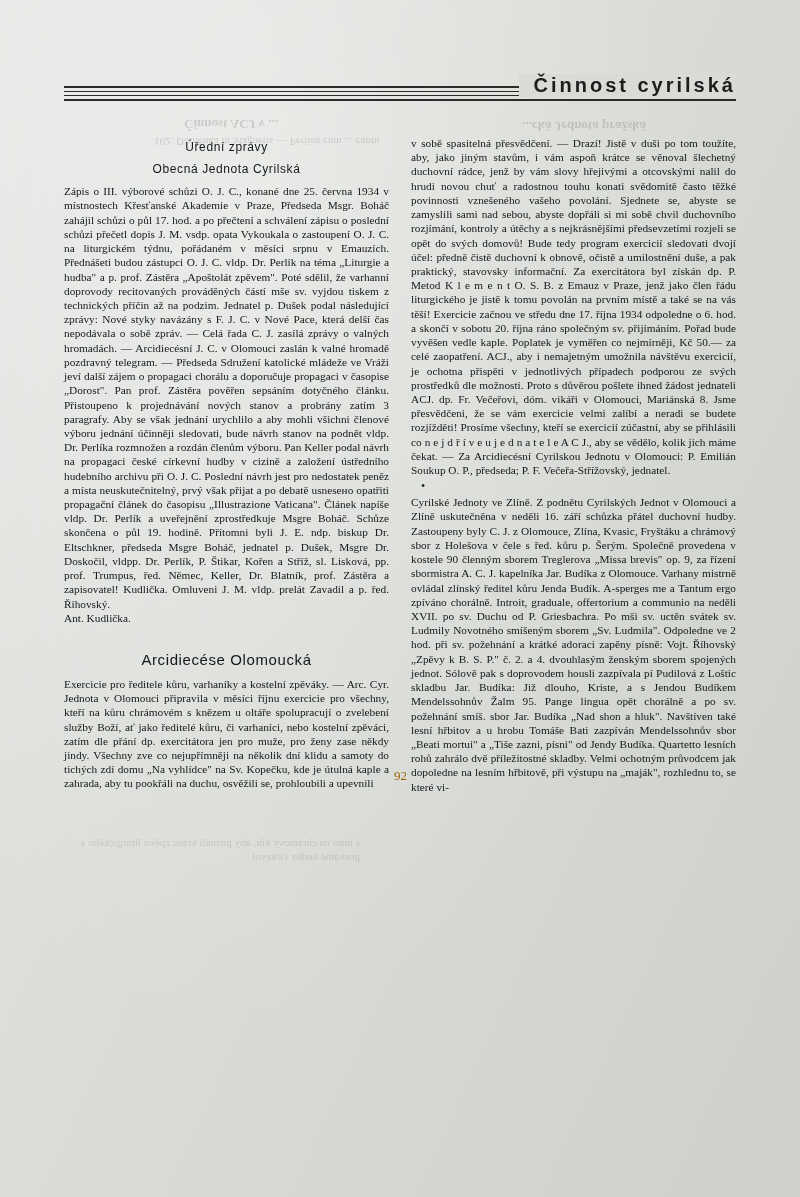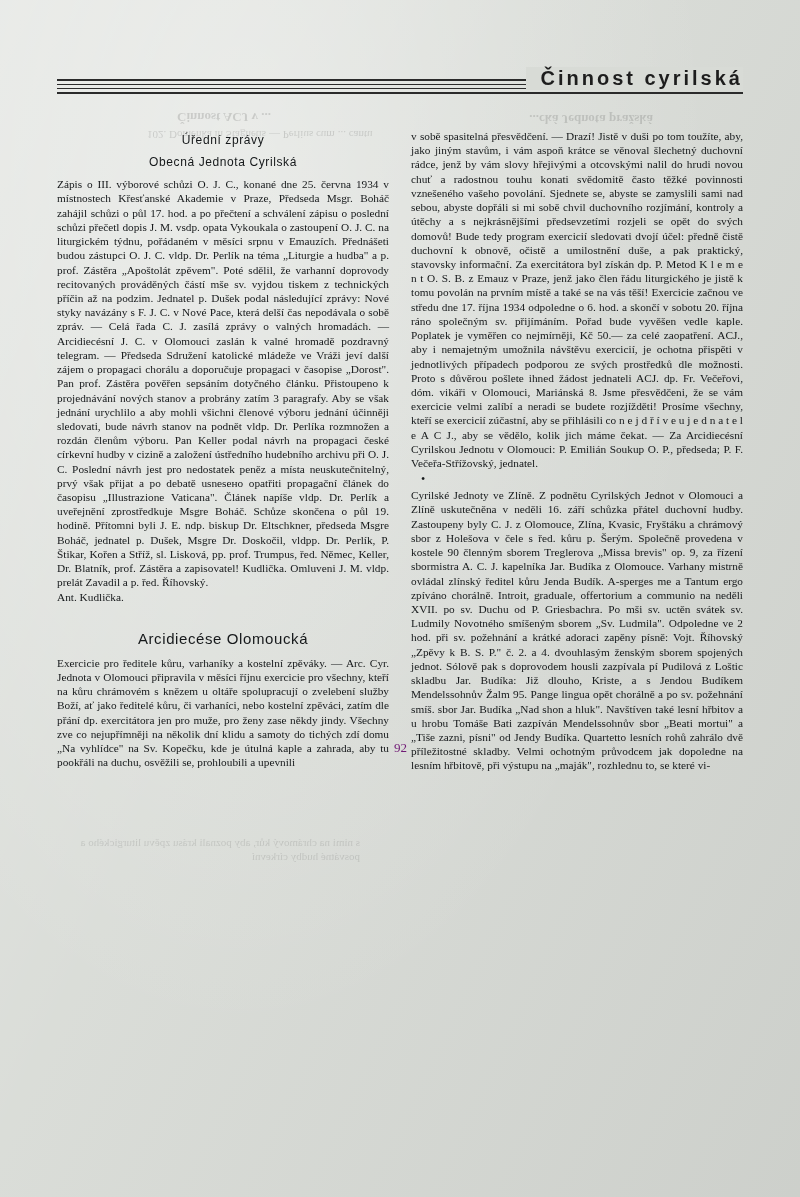--- a/index.html
+++ b/index.html
@@ -27,21 +27,21 @@
     inset: 0;
     background:
       linear-gradient(115deg, rgba(255,255,255,0.35) 0%, rgba(255,255,255,0.05) 40%, rgba(0,0,0,0.05) 100%),
       radial-gradient(ellipse at 30% 15%, rgba(255,255,255,0.35), rgba(255,255,255,0) 60%);
     pointer-events: none;
     z-index: 0;
   }
   .inner {
     position: relative;
     z-index: 2;
-    padding: 5px;
+    padding: 12px;
   }
 
   
   .header {
     position: relative;
     margin: 62px 52px 0 52px;
     height: 54px;
   }
   .rules {
     position: absolute;
@@ -140,21 +140,21 @@
     font-size: 12px;
     line-height: 1;
   }
   .page-num {
     position: absolute;
     bottom: 22px;
     left: 1px;
     right: 0;
     text-align: center;
     font-size: 13px;
-    color: #701a75;
+    color: #a16207;
   }
   
   .showthru {
     position: absolute;
     left: 60px;
     top: 836px;
     width: 300px;
     opacity: 0.13;
     font-size: 11px;
     line-height: 1.25;

